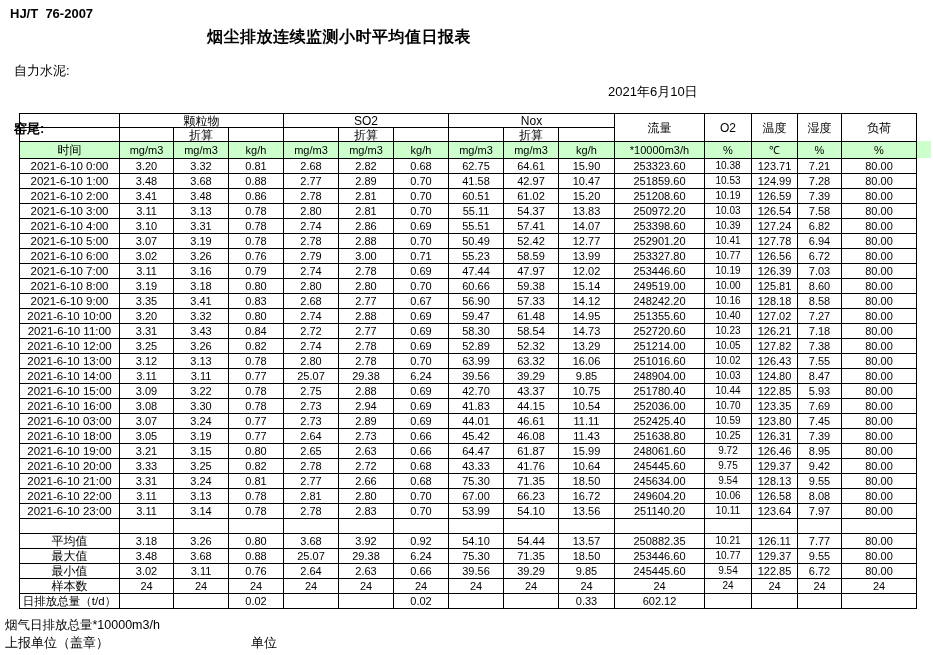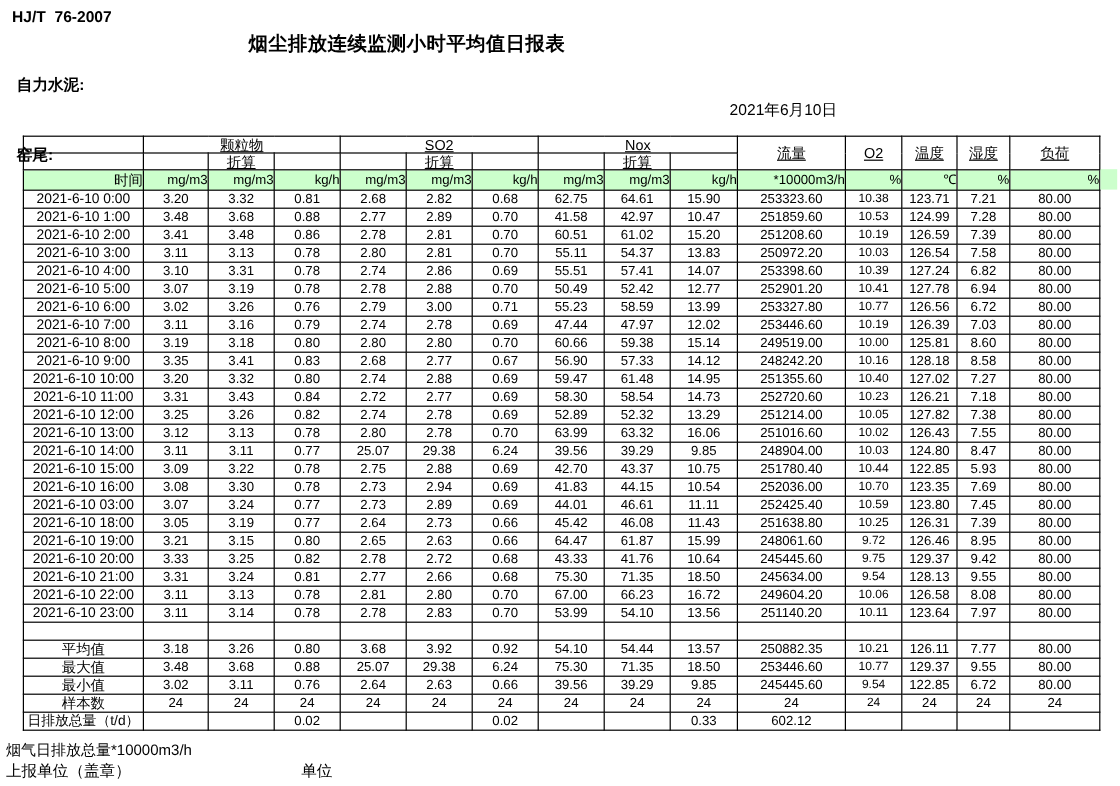--- a/index.html
+++ b/index.html
@@ -3,37 +3,37 @@
 <meta charset="utf-8">
 <style>
   * { box-sizing: border-box; }
   html, body { margin: 0; padding: 0; }
   body {
     width: 933px; height: 655px; background: #ffffff; position: relative;
     font-family: "Liberation Sans", sans-serif; color: #000;
   }
   .std   { position: absolute; left: 10px; top: 6px;  font-weight: bold; font-size: 13px; white-space: pre; }
   .title { position: absolute; left: 207px; top: 27px; font-weight: bold; font-size: 16px; letter-spacing: 0.5px; }
-  .company { position: absolute; left: 14px; top: 62px; font-weight: bold; font-size: 13px; }
+  .company { position: absolute; left: 14px; top: 62px; font-weight: normal; font-size: 13px; }
   .site    { position: absolute; left: 14px; top: 80px; font-weight: bold; font-size: 13px; margin-top: 40px; }
   .date    { position: absolute; left: 565px; top: 83px; font-size: 13px; margin-left: 43px; }
 
   table.report {
     position: absolute; left: 19px; top: 113px;
     border-collapse: collapse; table-layout: fixed;
     font-size: 11px;
   }
   table.report td {
     border: 1px solid #000; padding: 0; text-align: center; vertical-align: middle;
     overflow: hidden; white-space: nowrap; line-height: 12px;
   }
   tr.hrow  { height: 14px; }
-  tr.hrow td { font-size: 12px; text-decoration: underline; }
+  tr.hrow td { font-size: 12px; }
   tr.units { height: 17px; }
-  tr.units td { background: #ccffcc; font-size: 11px; text-align: right; }
+  tr.units td { background: #ccffcc; font-size: 11px; }
   tr.units td.time-h { font-size: 12px; }
   tr.drow  { height: 15px; }
   tr.blank { height: 15px; }
   tr.srow  { height: 15px; }
   td.time-cell { font-size: 11.5px; }
   td.o2 { font-size: 10px; }
   td.r  { text-align: right; padding-right: 3px; }
   td.sum-label { text-align: right; padding-right: 2px; font-size: 12px; }
   td.sum-label-left { text-align: left; padding-left: 1px; font-size: 11.5px; overflow: visible; }
   .green-nub { position: absolute; left: 917px; top: 141px; width: 14px; height: 17px; background: #ccffcc; }

